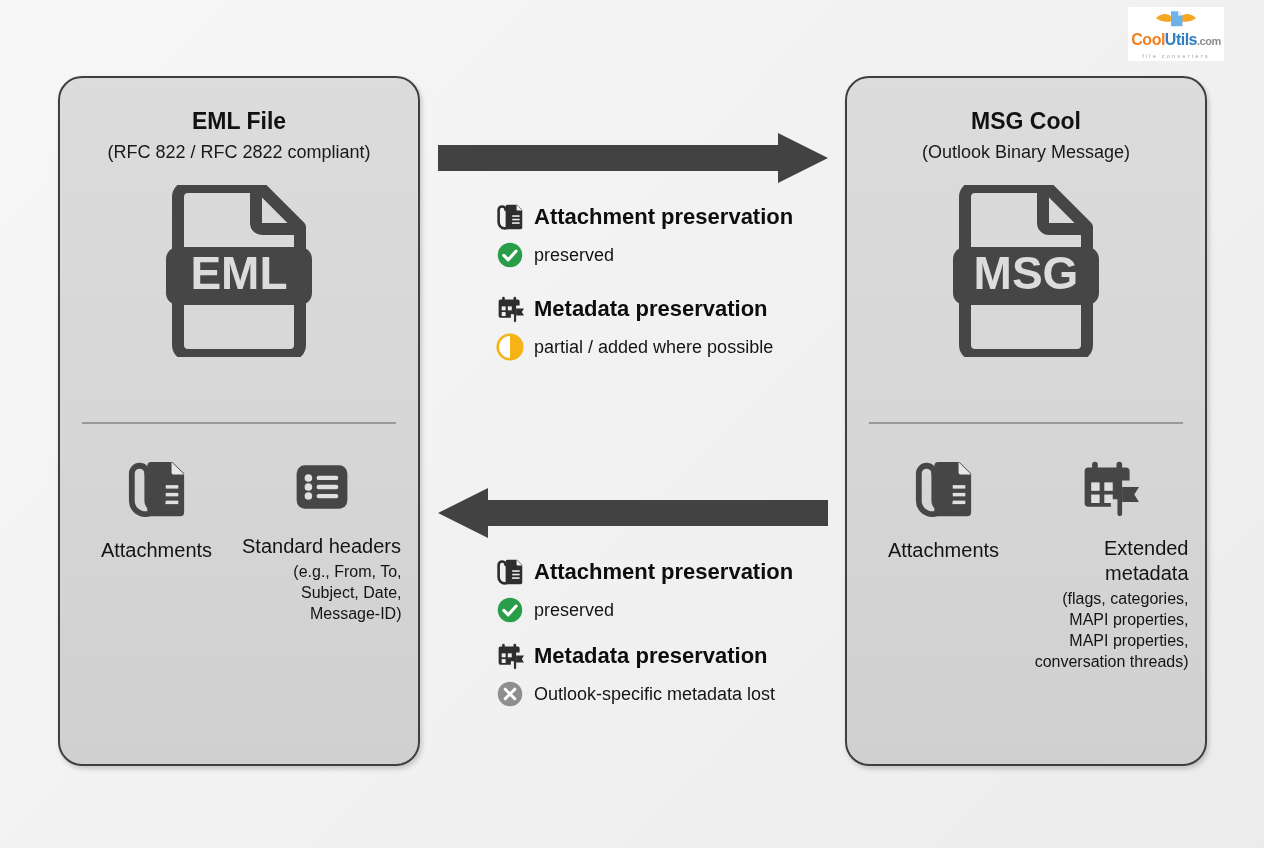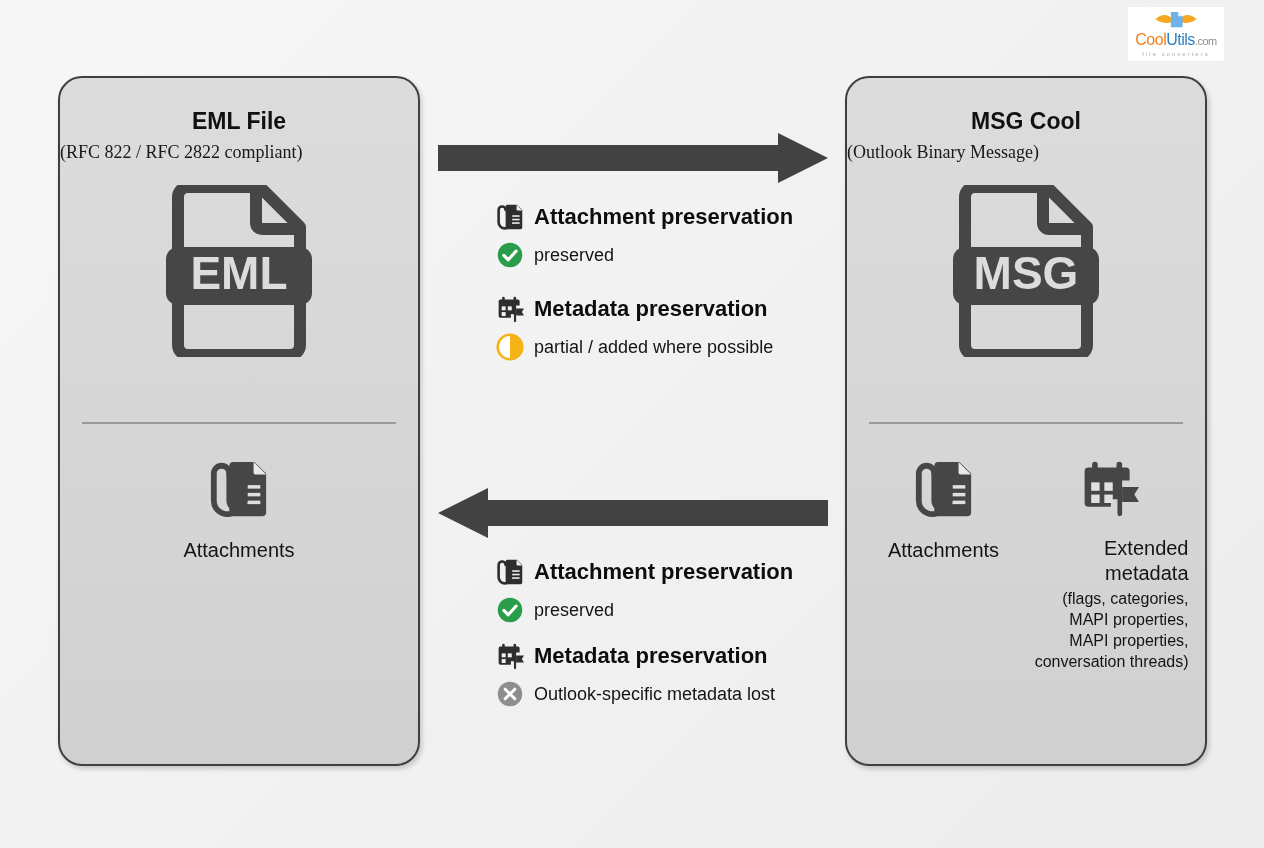--- a/index.html
+++ b/index.html
@@ -27,23 +27,23 @@
     display: flex;
     flex-direction: column;
     align-items: center;
     justify-content: flex-start;
     padding-top: 2px;
     box-sizing: border-box;
   }
   .logo-mark { width: 44px; height: 22px; display:block; }
   .logo-word {
     font-size: 16px;
-    font-weight: normal;
+    font-weight: bold;
     letter-spacing: -0.5px;
-    line-height: 17px;
+    line-height: 22px;
     white-space: nowrap;
     text-align: right;
   }
   .logo-cool { color: #f08020; }
   .logo-utils { color: #2f7fc4; }
   .logo-com { color: #8d8d8d; font-size: 11px; }
   .logo-tag {
     font-size: 6px;
     letter-spacing: 2px;
     color: #a8a8a8;
@@ -63,24 +63,24 @@
   #panel-msg { left: 845px; top: 76px; width: 362px; height: 690px; }
 
   .panel-title {
     text-align: center;
     font-size: 23px;
     font-weight: bold;
     color: #111;
     margin-top: 30px;
   }
   .panel-subtitle {
+    text-align: center;
     font-size: 18px;
     color: #191919;
     margin-top: 7px;
-    font-family: Liberation Serif, serif;
   }
 
   
   .file-icon-wrap {
     display: flex;
     justify-content: center;
     margin-top: 22px;
   }
   .file-icon { display: block; }
   .file-ext-text {
@@ -197,20 +197,35 @@
           <rect x="34" y="28" width="20" height="3.6" fill="#e0e0e0"></rect>
           <rect x="34" y="36" width="20" height="3.6" fill="#e0e0e0"></rect>
           <rect x="34" y="44" width="20" height="3.6" fill="#e0e0e0"></rect>
           <path d="M22 16 v28 a8 8 0 0 0 16 0 v-26" fill="none" stroke="#464646" stroke-width="6" stroke-linecap="round"></path>
           <path d="M22 16 a8 8 0 0 0 -16 0 v28 a14 14 0 0 0 28 0 v-26" fill="none" stroke="#464646" stroke-width="6" stroke-linecap="round"></path>
         </svg>
       </div>
       <div class="feature-label">Attachments</div>
     </div>
 
+    <div class="feature">
+      <div class="feature-icon">
+        <svg width="58" height="58" viewBox="0 0 64 64">
+          <rect x="4" y="8" width="56" height="48" rx="9" fill="#464646"></rect>
+          <circle cx="17" cy="22" r="4.2" fill="#e0e0e0"></circle>
+          <circle cx="17" cy="32" r="4.2" fill="#e0e0e0"></circle>
+          <circle cx="17" cy="42" r="4.2" fill="#e0e0e0"></circle>
+          <rect x="26" y="19.6" width="24" height="4.8" rx="2.4" fill="#e0e0e0"></rect>
+          <rect x="26" y="29.6" width="24" height="4.8" rx="2.4" fill="#e0e0e0"></rect>
+          <rect x="26" y="39.6" width="24" height="4.8" rx="2.4" fill="#e0e0e0"></rect>
+        </svg>
+      </div>
+      <div class="feature-label">Standard headers</div>
+      <div class="feature-detail">(e.g., From, To, Subject, Date, Message-ID)</div>
+    </div>
   </div>
 </div>
 
 <div class="panel" id="panel-msg">
   <div class="panel-title">MSG Cool</div>
   <div class="panel-subtitle">(Outlook Binary Message)</div>
 
   <div class="file-icon-wrap">
     <svg class="file-icon" width="150" height="172" viewBox="0 0 150 172">
       <path d="M14 12 a10 10 0 0 1 10 -10 h72 l40 40 v118 a10 10 0 0 1 -10 10 h-102 a10 10 0 0 1 -10 -10 z" fill="none" stroke="#464646" stroke-width="12" stroke-linejoin="round"></path>

